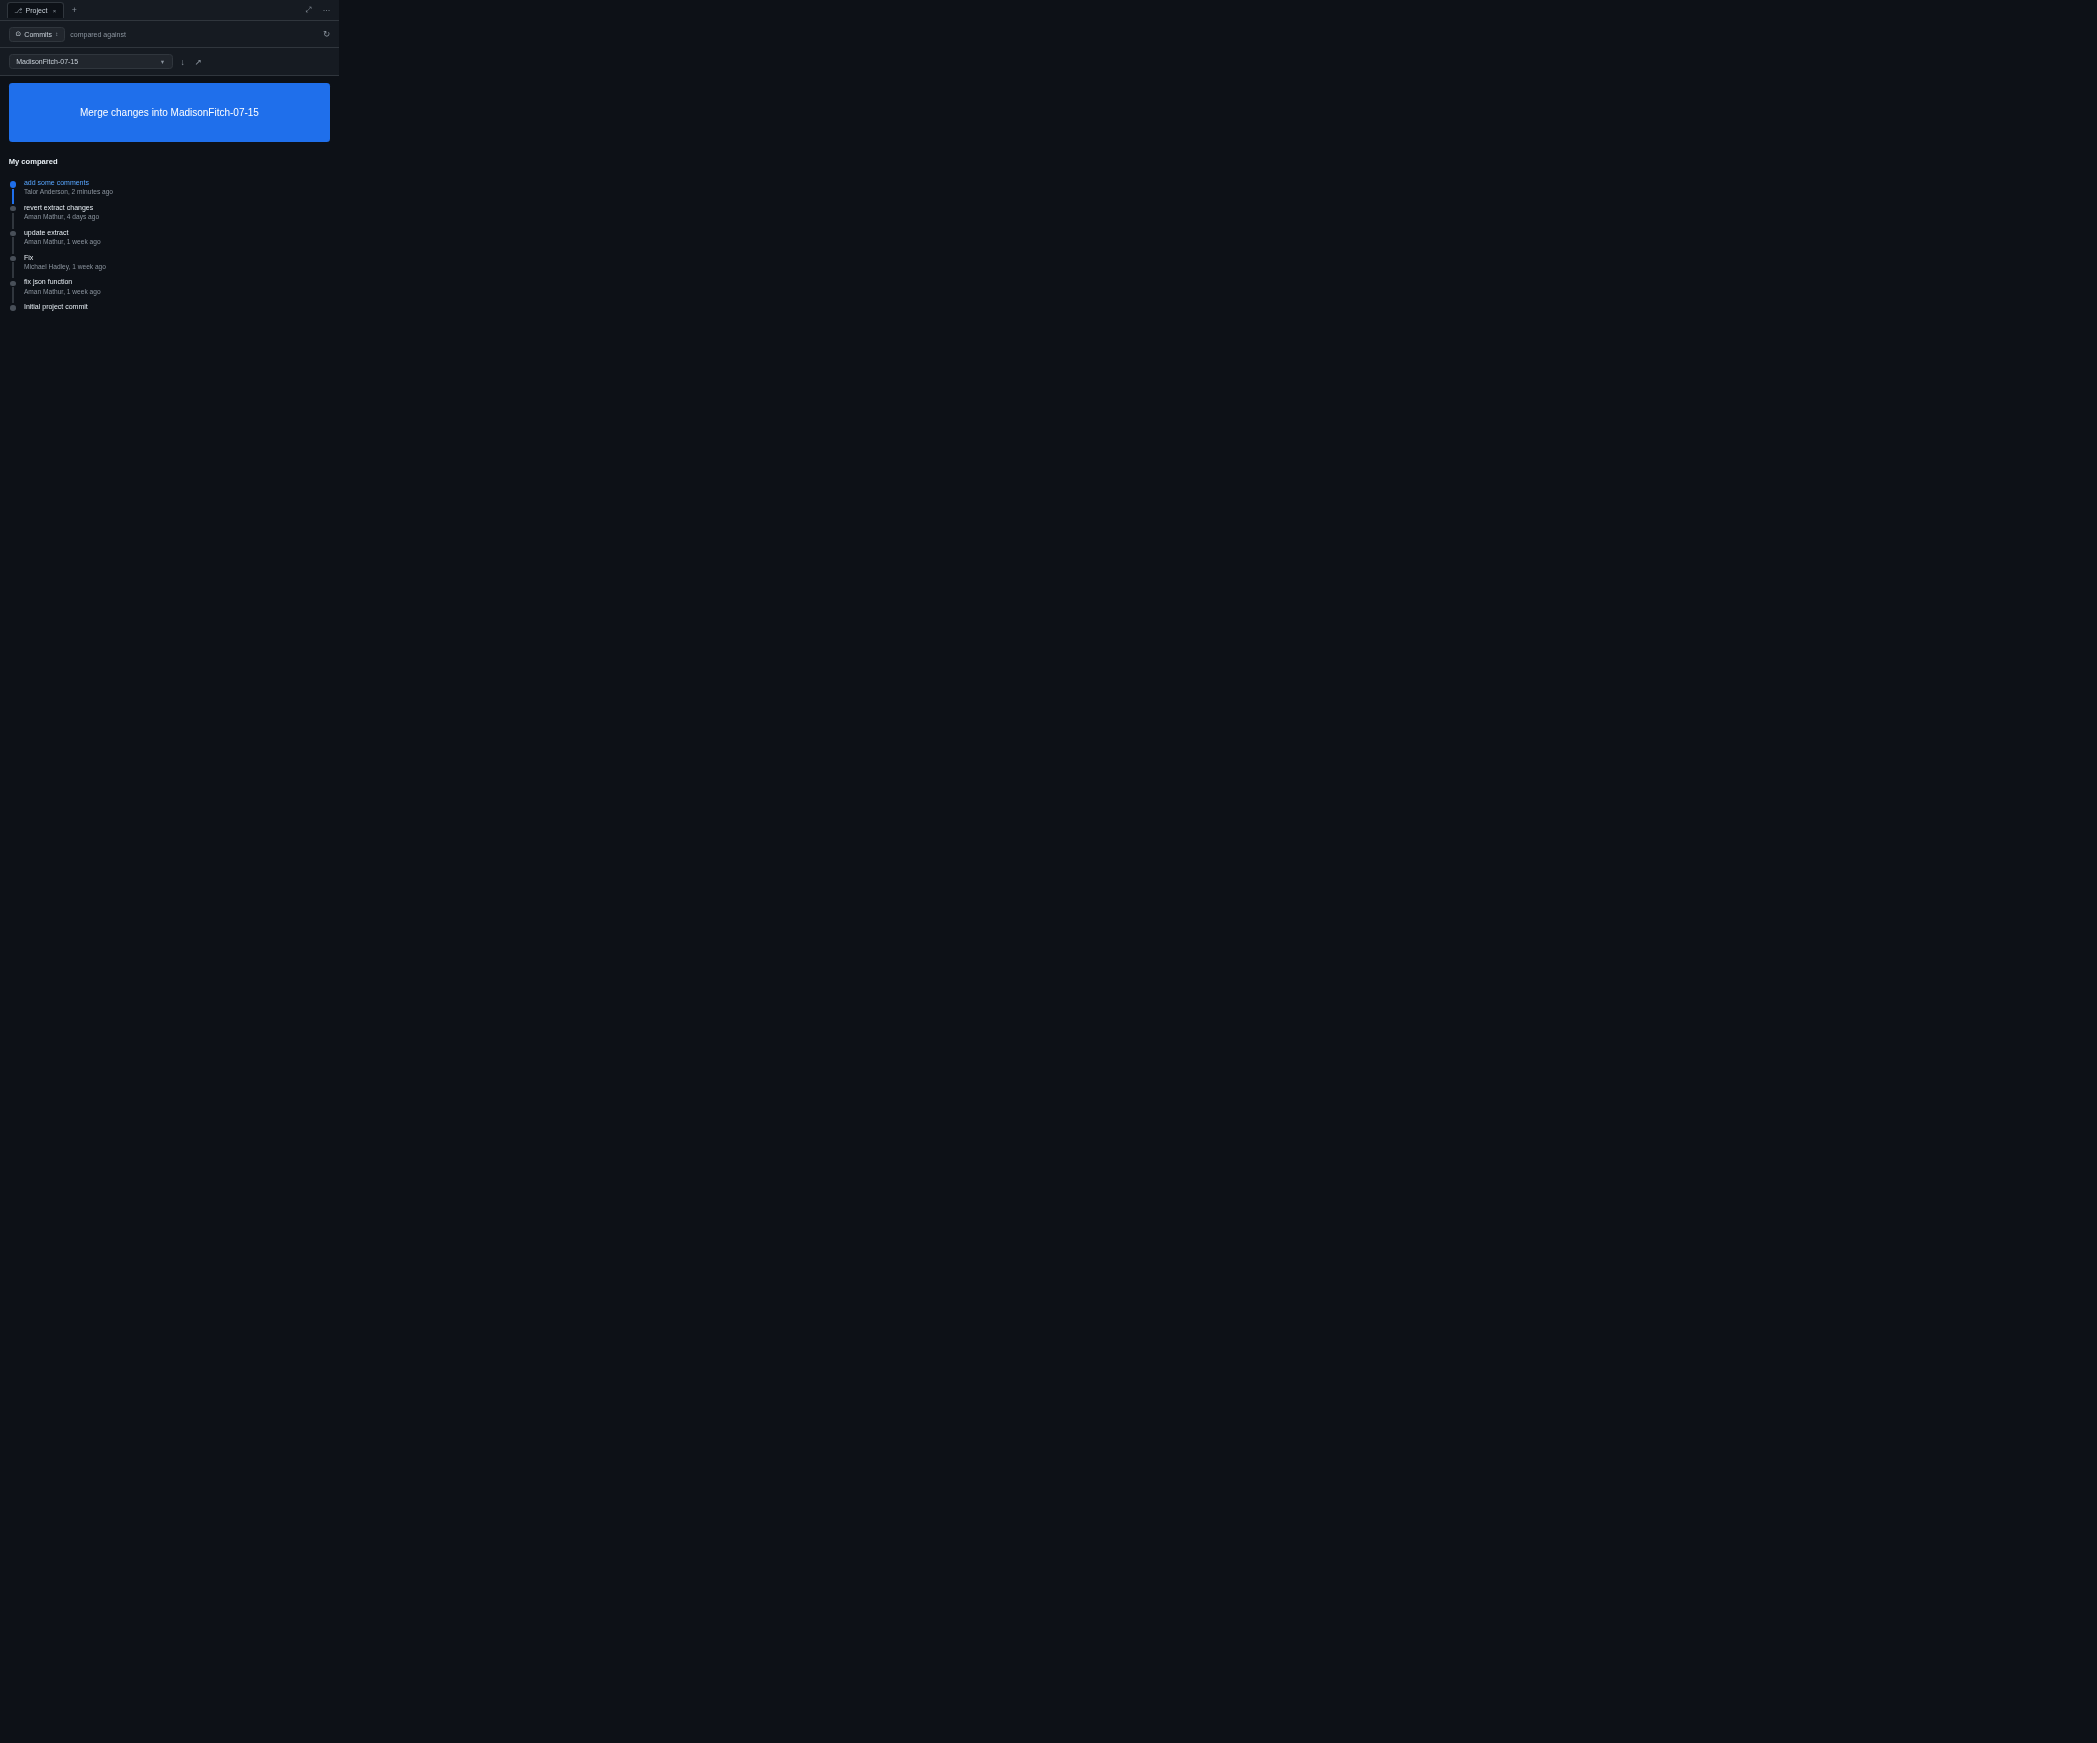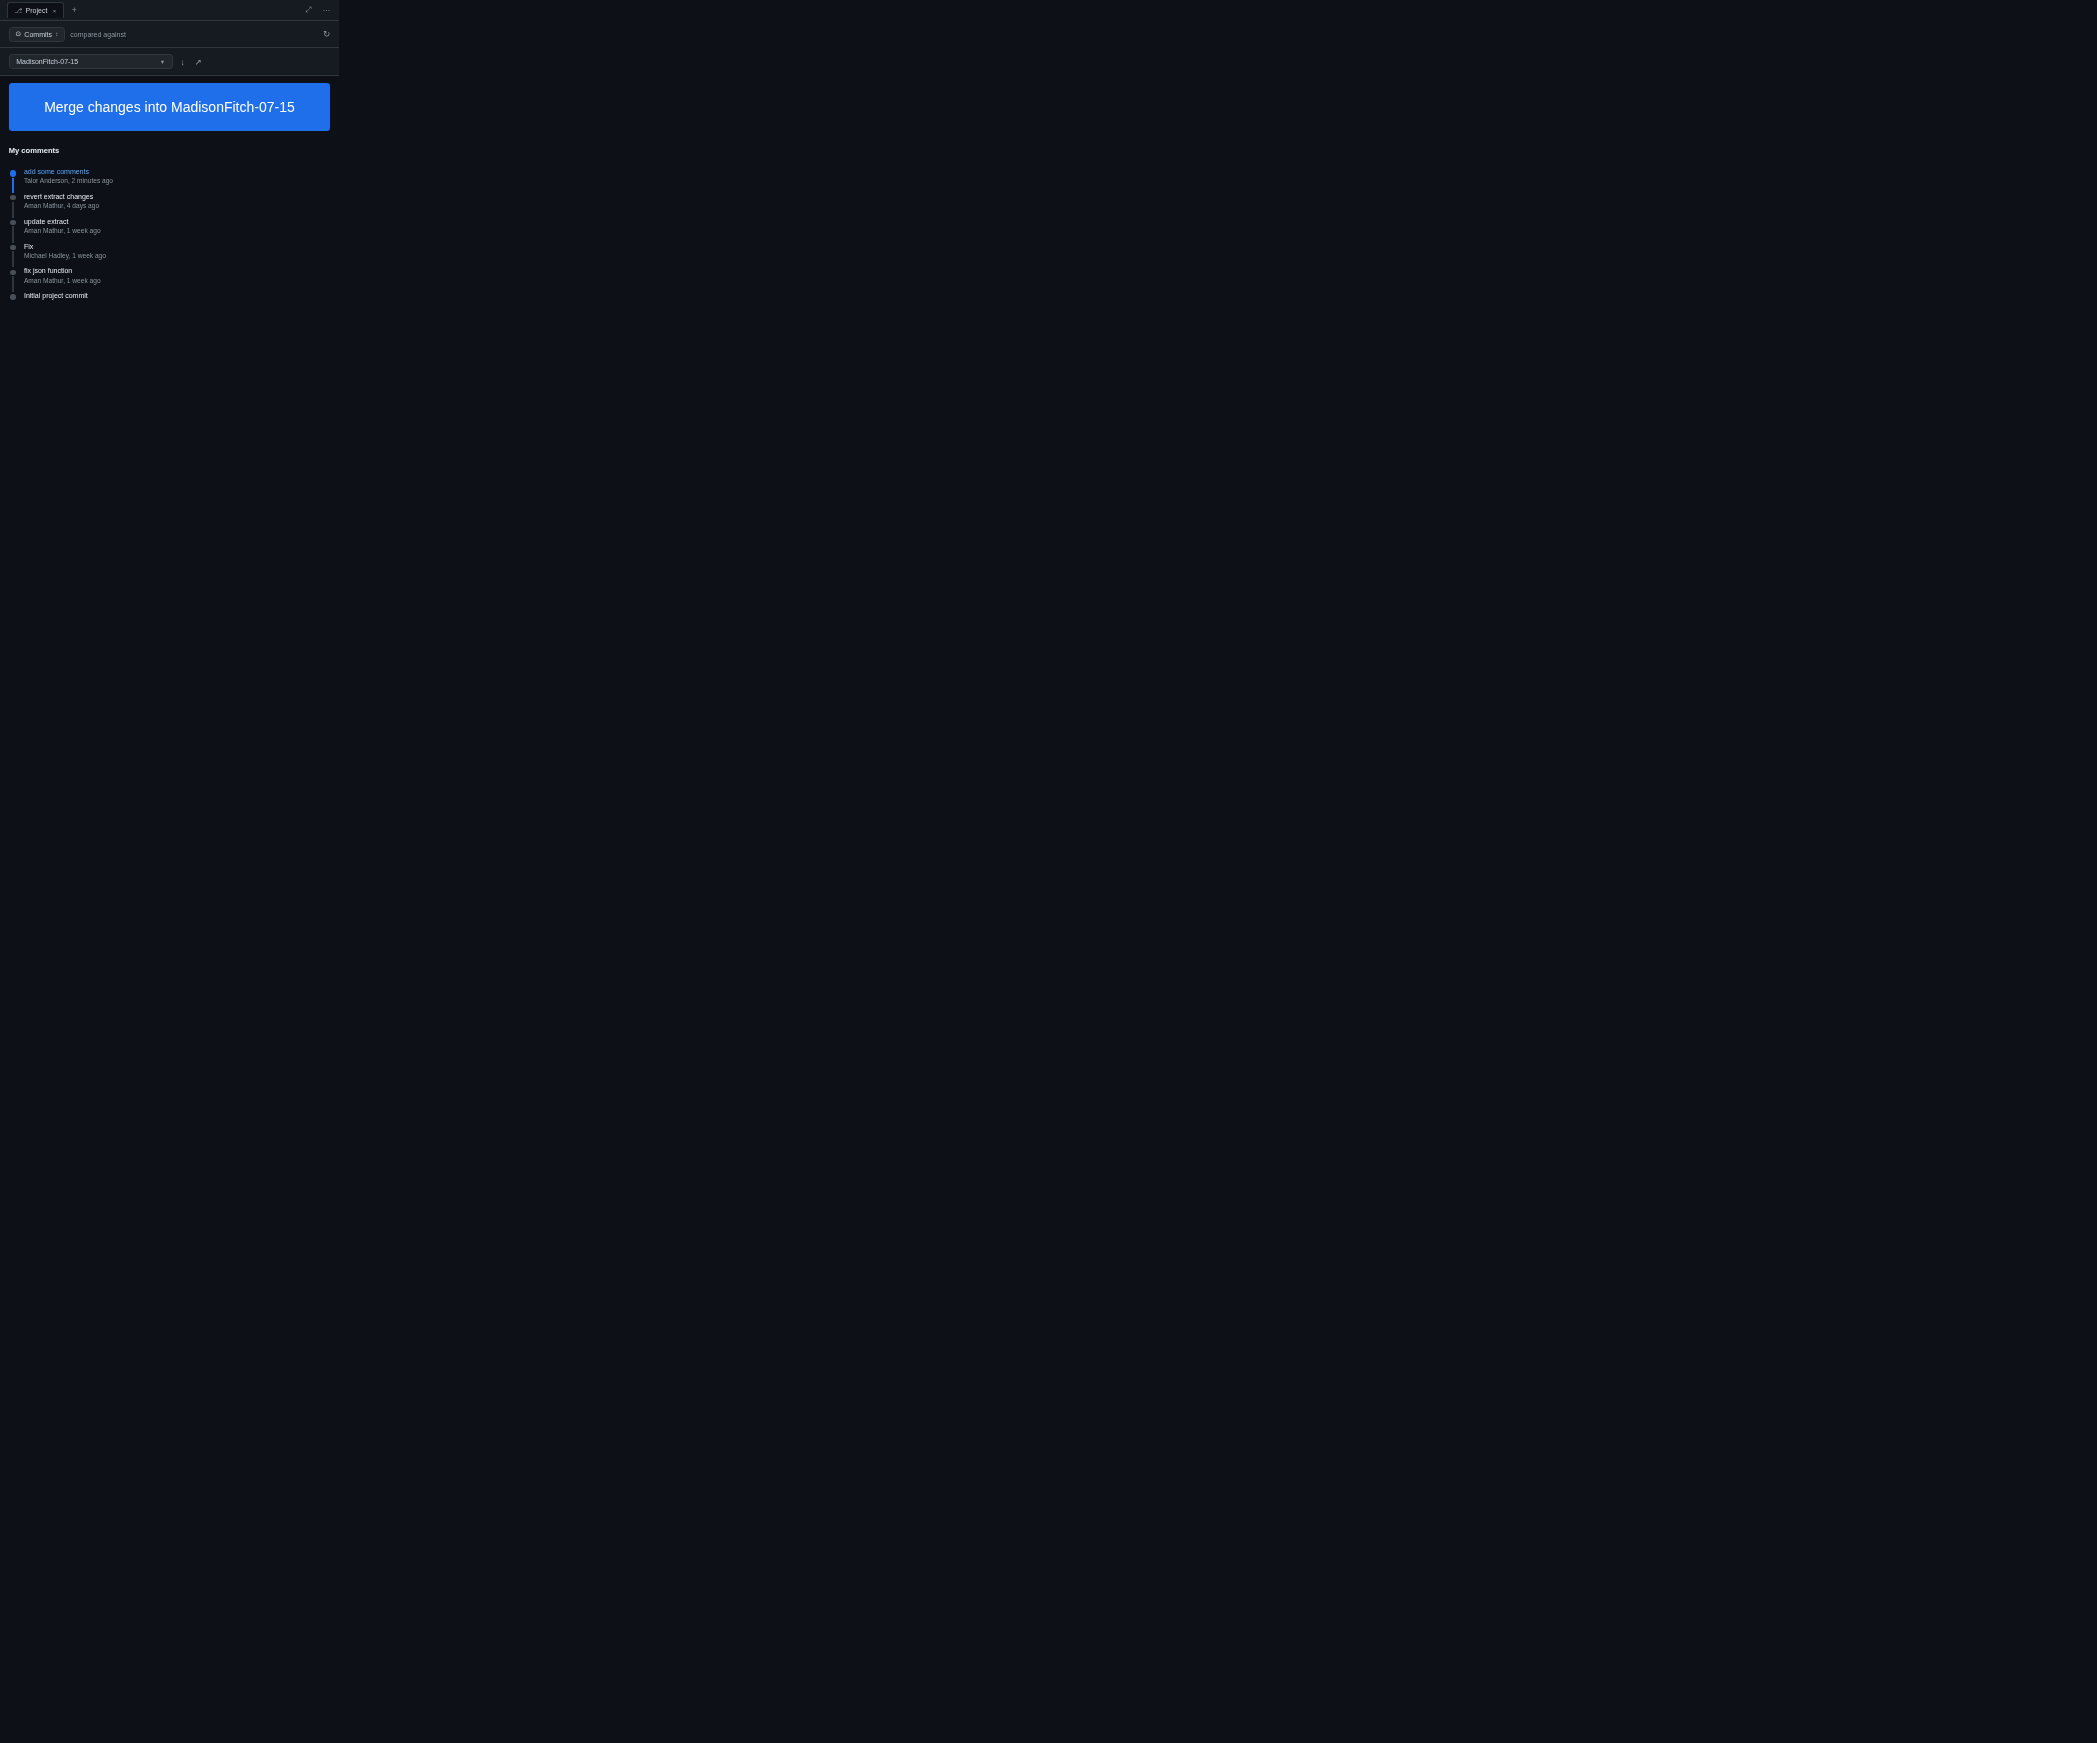--- a/index.html
+++ b/index.html
@@ -169,23 +169,23 @@
 
     
     .merge-btn {
       display: block;
       width: calc(100% - 17.5px);
       margin: 6.6px 8.7px;
       background: #1f6feb;
       border: none;
       border-radius: 3.3px;
       color: #ffffff;
-      font-size: 14px;
+      font-size: 10px;
       font-weight: 500;
-      padding: 16px;
+      padding: 24px;
       cursor: pointer;
       text-align: center;
     }
 
     
     .workspace-section {
       padding: 8.7px 8.7px 4.4px 8.7px;
     }
 
     .workspace-title {
@@ -299,21 +299,21 @@
     <span>MadisonFitch-07-15</span>
     <span class="chevron">▼</span>
   </div>
   <button class="branch-action-btn">↓</button>
   <button class="branch-action-btn">↗</button>
 </div>
 
 <button class="merge-btn">Merge changes into MadisonFitch-07-15</button>
 
 <div class="workspace-section">
-  <div class="workspace-title">My comments</div>
+  <div class="workspace-title">My compared</div>
 </div>
 
 <div class="commit-list" id="commit-list">
     <div class="commit-item">
       <div class="commit-timeline">
         <div class="commit-dot active" style="background: #1f6feb; width: 6.6px; height: 6.6px;"></div>
         <div class="commit-line active" style="background: #1f6feb;"></div>
       </div>
       <div class="commit-content">
         <div class="commit-message active" style="color: #58a6ff;">add some comments</div>

